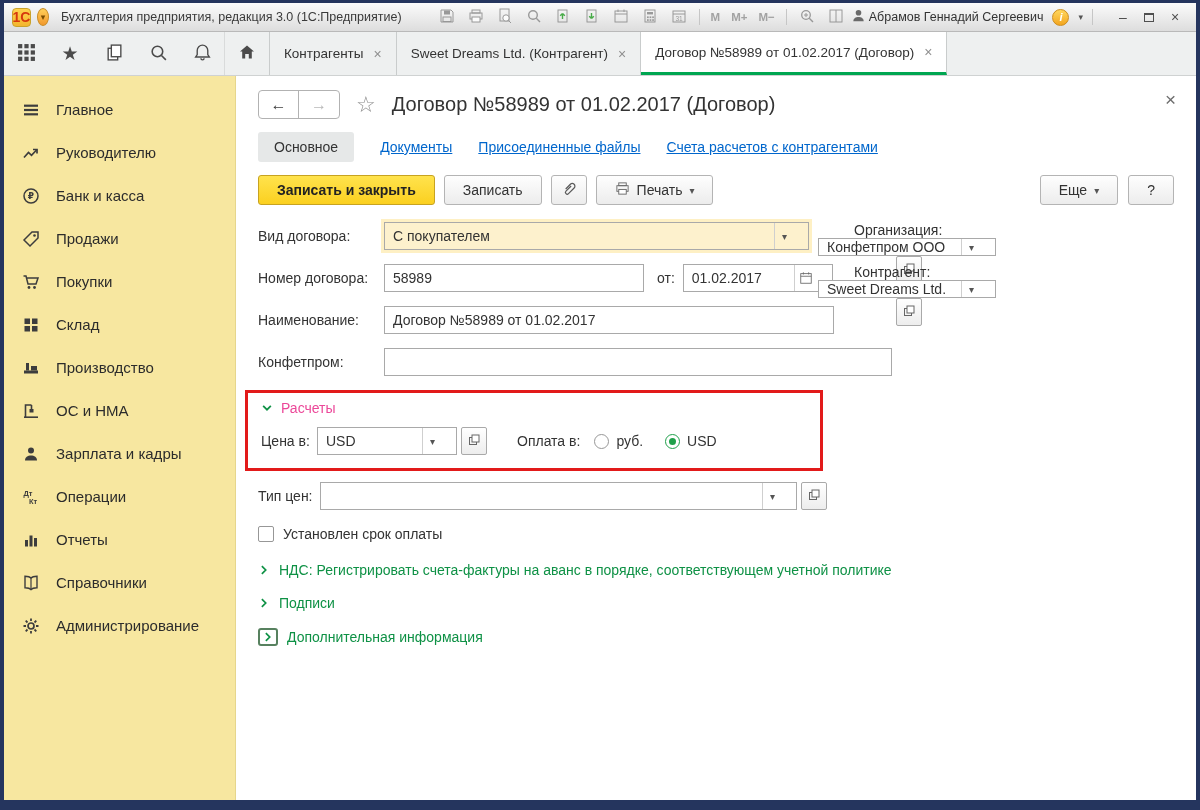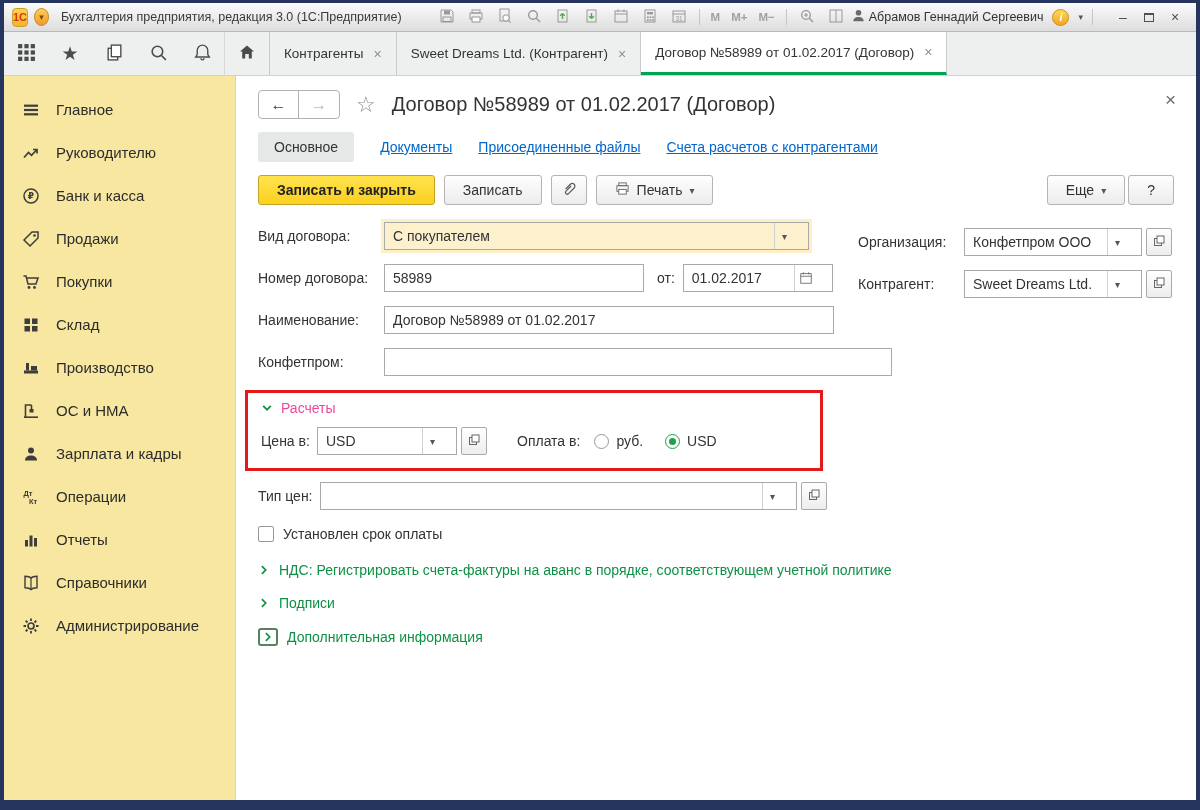--- a/index.html
+++ b/index.html
@@ -6,21 +6,21 @@
   html,body { width:1200px; height:810px; }
   body { font-family:"Liberation Sans","DejaVu Sans",sans-serif; font-size:13px; color:#333; }
 
   .window { width:1200px; height:810px; background:#fff; display:flex; flex-direction:column;
             border:4px solid #25355e; border-top-width:3px; border-bottom-width:10px; }
 
   
   .titlebar { height:29px; flex:0 0 auto; background:linear-gradient(#fbfbfb,#dddddd);
               border-bottom:1px solid #b9b9b9; display:flex; align-items:center; padding:0 8px; gap:6px; }
   .logo { width:19px; height:19px; border-radius:4px; background:linear-gradient(#ffd24d,#f3b52e);
-          border:1px solid #caa22a; color:#d6380d; font-weight:bold; font-size:11px;
+          border:1px solid #caa22a; color:#d6380d; font-weight:bold; font-size:14px;
           display:flex; align-items:center; justify-content:center; }
   .menu-btn { width:18px; height:18px; border-radius:50%; background:linear-gradient(#ffce57,#f2992e);
               border:1px solid #c98b23; color:#7a4c00; font-size:9px; display:flex; align-items:center; justify-content:center; }
   .tb-title { font-size:12.5px; color:#3a3a3a; margin-left:6px; white-space:nowrap; }
   .tb-icons { display:flex; align-items:center; gap:11px; margin-left:30px; }
   .tbi { width:18px; height:18px; display:flex; align-items:center; justify-content:center; opacity:.85; }
   .vsep { width:1px; height:16px; background:#c6c6c6; }
   .mem { font-size:11.5px; font-weight:bold; color:#a2a2a2; }
   .tb-right { margin-left:auto; display:flex; align-items:center; gap:9px; }
   .user { display:flex; align-items:center; gap:3px; font-size:12.5px; color:#333; white-space:nowrap; }
@@ -63,37 +63,37 @@
   .nav-links { display:flex; align-items:center; gap:26px; margin-bottom:13px; }
   .nav-active { background:#e6e8e8; border-radius:3px; height:30px; display:flex; align-items:center;
                 padding:0 16px; font-size:14px; color:#333; }
   .nav-link { color:#0066cc; text-decoration:underline; font-size:14px; }
 
   .cmd-bar { display:flex; align-items:center; gap:9px; margin-bottom:17px; }
   .btn { height:30px; border:1px solid #b4b4b4; border-radius:3px; background:linear-gradient(#fefefe,#ececec);
          display:flex; align-items:center; padding:0 18px; font-size:14px; color:#333; gap:7px; white-space:nowrap; }
   .btn-primary { background:linear-gradient(#ffe34d,#fbd020); border-color:#c7a321; font-weight:bold; color:#222; }
   .btn-icon { width:36px; justify-content:center; padding:0; }
-  .cmd-right { margin-left:auto; display:flex; gap:3px; }
+  .cmd-right { margin-left:auto; display:flex; gap:10px; }
   .dd { font-size:10px; color:#555; }
 
   
   .form { font-size:14px; color:#333; }
   .frow { display:flex; align-items:center; margin-bottom:14px; position:relative; min-height:28px; }
   .flabel { width:126px; flex:0 0 auto; }
   .field { height:28px; border:1px solid #a9a9a9; background:#fff; display:flex; align-items:center; padding:0 14px 0 8px; }
   .field .val { flex:1; white-space:nowrap; overflow:hidden; padding-right:6px; }
   .fdd { width:20px; align-self:stretch; border-left:1px solid #cfcfcf; display:flex; align-items:center;
          justify-content:center; font-size:10px; color:#555; flex:0 0 auto; }
   .cal-btn { width:24px; align-self:stretch; border-left:1px solid #cfcfcf; display:flex; align-items:center;
              justify-content:center; flex:0 0 auto; }
   .open-btn { width:26px; height:28px; border:1px solid #a9a9a9; border-radius:2px; margin-left:4px;
               background:linear-gradient(#fff,#ededed); display:flex; align-items:center; justify-content:center; flex:0 0 auto; }
   .hl { background:#fdf1cd; box-shadow:0 0 0 3px rgba(252,221,125,.45); }
-  .rightcol { position:absolute; left:600px; top:0; height:40px; display:flex; align-items:center; }
+  .rightcol { position:absolute; left:560px; top:0; height:40px; display:flex; align-items:center;flex-direction:column; }
   .rlabel { width:106px; flex:0 0 auto; }
 
   .calc-annot { border:3px solid #e21a1a; margin:2px 0 11px -13px; width:578px; padding:7px 12px 13px 13px; }
   .section-head { display:flex; align-items:center; gap:8px; color:#ec4899; font-size:14px; margin-bottom:11px; }
   .calc-row { display:flex; align-items:center; }
   .plabel { width:56px; flex:0 0 auto; }
   .pay-label { margin-left:30px; margin-right:14px; }
   .radio-opt { display:flex; align-items:center; margin-right:22px; }
   .radio { width:15px; height:15px; border:1px solid #979797; border-radius:50%; background:#fff;
            margin-right:7px; position:relative; flex:0 0 auto; }

